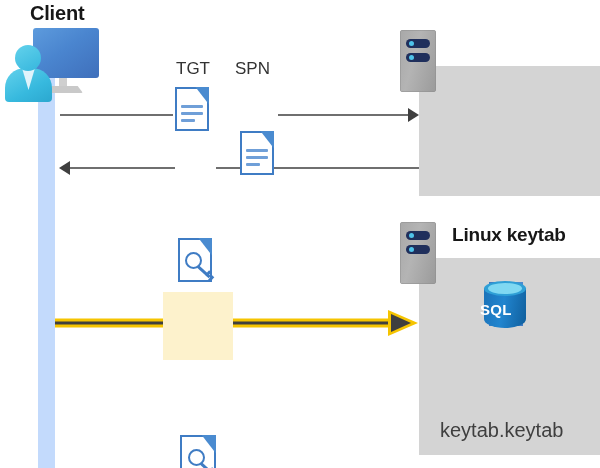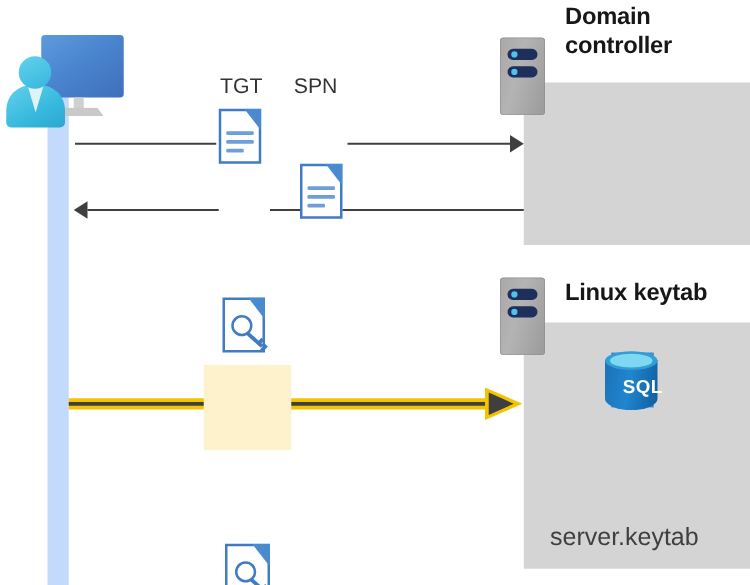--- a/index.html
+++ b/index.html
@@ -98,21 +98,21 @@
 
   
   #sql-icon{left:480px;top:279px;width:50px;height:55px;}
   .cyl-body{position:absolute;left:4px;top:9px;width:42px;height:40px;
      background:linear-gradient(100deg,#1b72b8 0%,#2185cf 45%,#0f5e9c 100%);
      border-radius:0 0 21px 21px/0 0 9px 9px;}
   .cyl-top{position:absolute;left:4px;top:2px;width:42px;height:15px;border-radius:50%;
      background:#2f9fd6;}
   .cyl-top-inner{position:absolute;left:8px;top:4px;width:34px;height:11px;border-radius:50%;
      background:#7fd8f2;}
-  .cyl-text{position:absolute;left:0;top:22px;width:50px;text-align:right;
+  .cyl-text{position:absolute;left:0;top:22px;width:50px;text-align:left;
      font-size:15px;font-weight:bold;color:#ffffff;letter-spacing:0.3px;}
 
   
   #highlight-box{left:163px;top:292px;width:70px;height:68px;background:#fdf2cc;}
 
   
   #connectors{left:0;top:0;width:600px;height:468px;}
 </style>
 </head>
 <body>
@@ -148,20 +148,21 @@
   <div class="abs" id="highlight-box"></div>
 
   <div class="abs" id="client-icon">
     <div class="mon-screen"></div>
     <div class="mon-neck"></div>
     <div class="mon-base"></div>
     <div class="person-body"></div>
     <div class="person-collar"></div>
     <div class="person-head"></div>
   </div>
+  <div class="abs title" id="client-title">Client</div>
 
   <div class="abs sublabel" id="lbl-tgt">TGT</div>
   <div class="abs sublabel" id="lbl-spn">SPN</div>
 
   <div class="abs doc" id="doc-tgt">
     <div class="sheet"></div>
     <div class="fold"></div>
     <div class="lines">
       <i></i>
         <i></i>
@@ -201,24 +202,20 @@
   </div>
 
   <div class="abs rack" id="dc-rack">
     <div class="pill p1">
         <div class="dot"></div>
       </div>
     <div class="pill p2">
         <div class="dot"></div>
       </div>
   </div>
-  <div class="abs title" id="dc-title">
-    <div>Domain</div>
-    <div>controller</div>
-  </div>
 
   <div class="abs doc" id="doc-cert">
     <div class="sheet"></div>
     <div class="fold"></div>
     <div class="seal">
       <div class="rib"></div>
         <div class="rib2"></div>
       <div class="circ"></div>
     </div>
   </div>
@@ -233,15 +230,15 @@
   </div>
   <div class="abs title" id="linux-title">Linux keytab</div>
 
   <div class="abs" id="sql-icon">
     <div class="cyl-body"></div>
     <div class="cyl-top"></div>
     <div class="cyl-top-inner"></div>
     <div class="cyl-text">SQL</div>
   </div>
 
-  <div class="abs" id="keytab-label">server.keytab</div>
+  <div class="abs" id="keytab-label">keytab.keytab</div>
 
 </div>
 
 </body></html>

